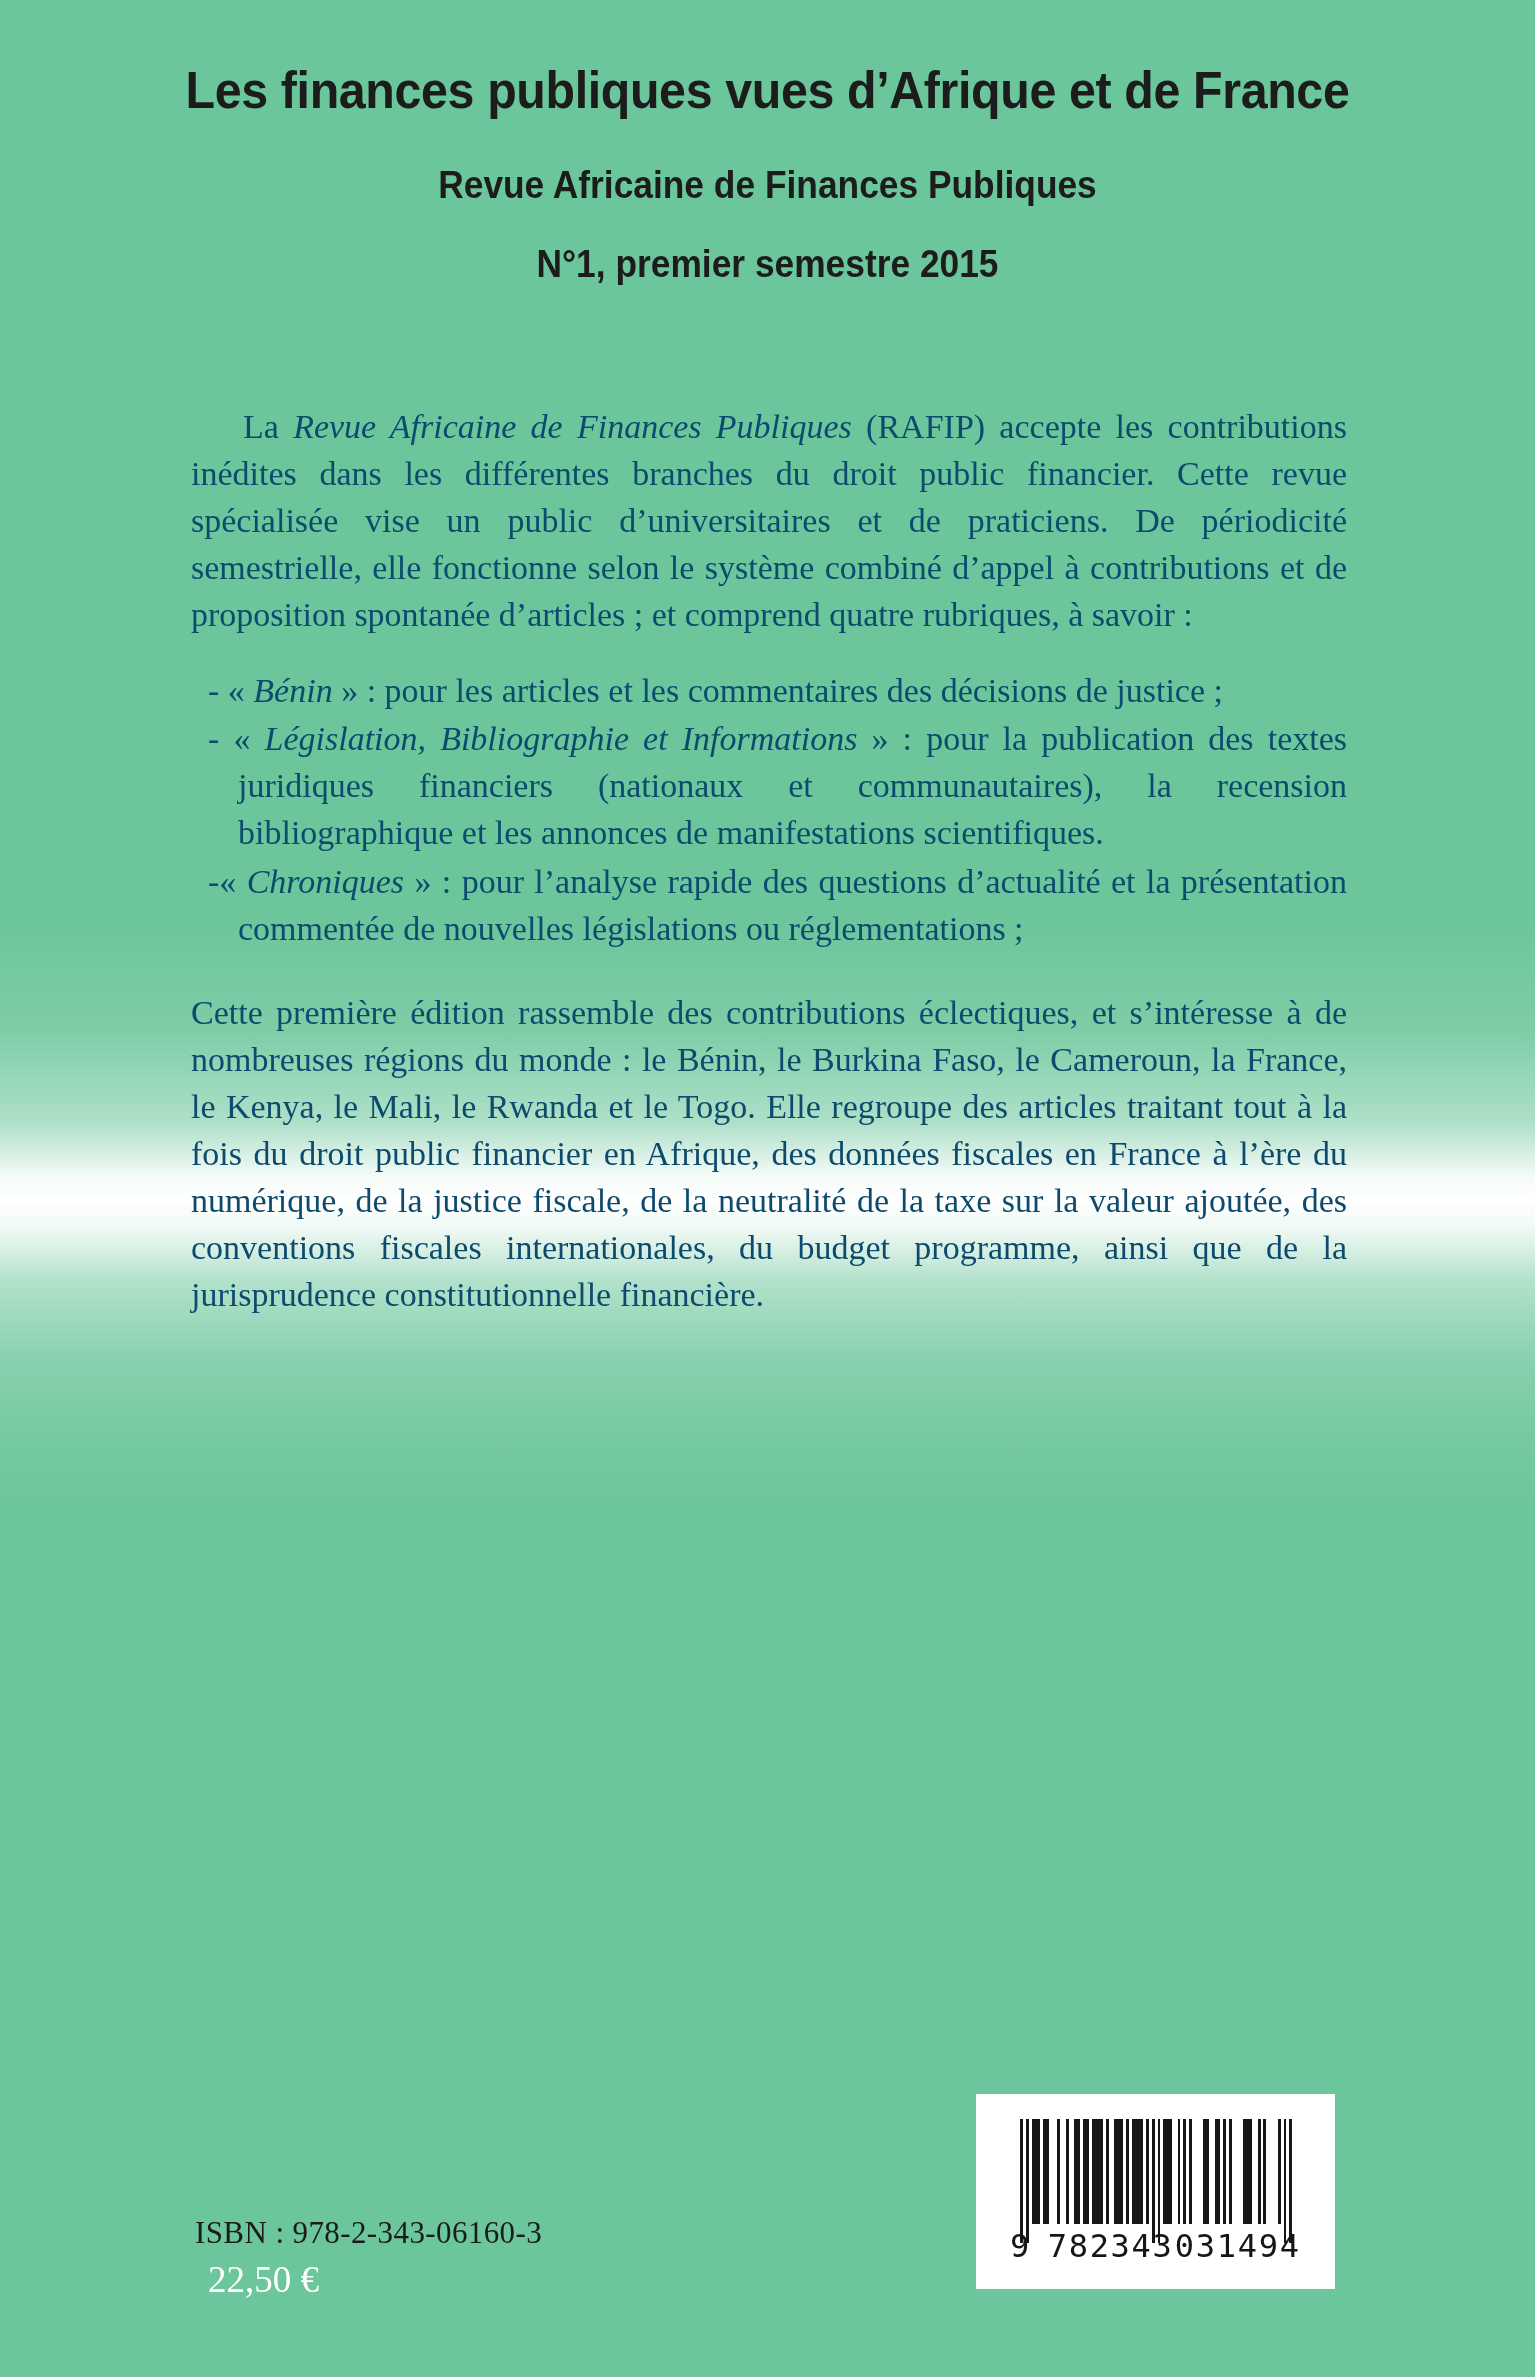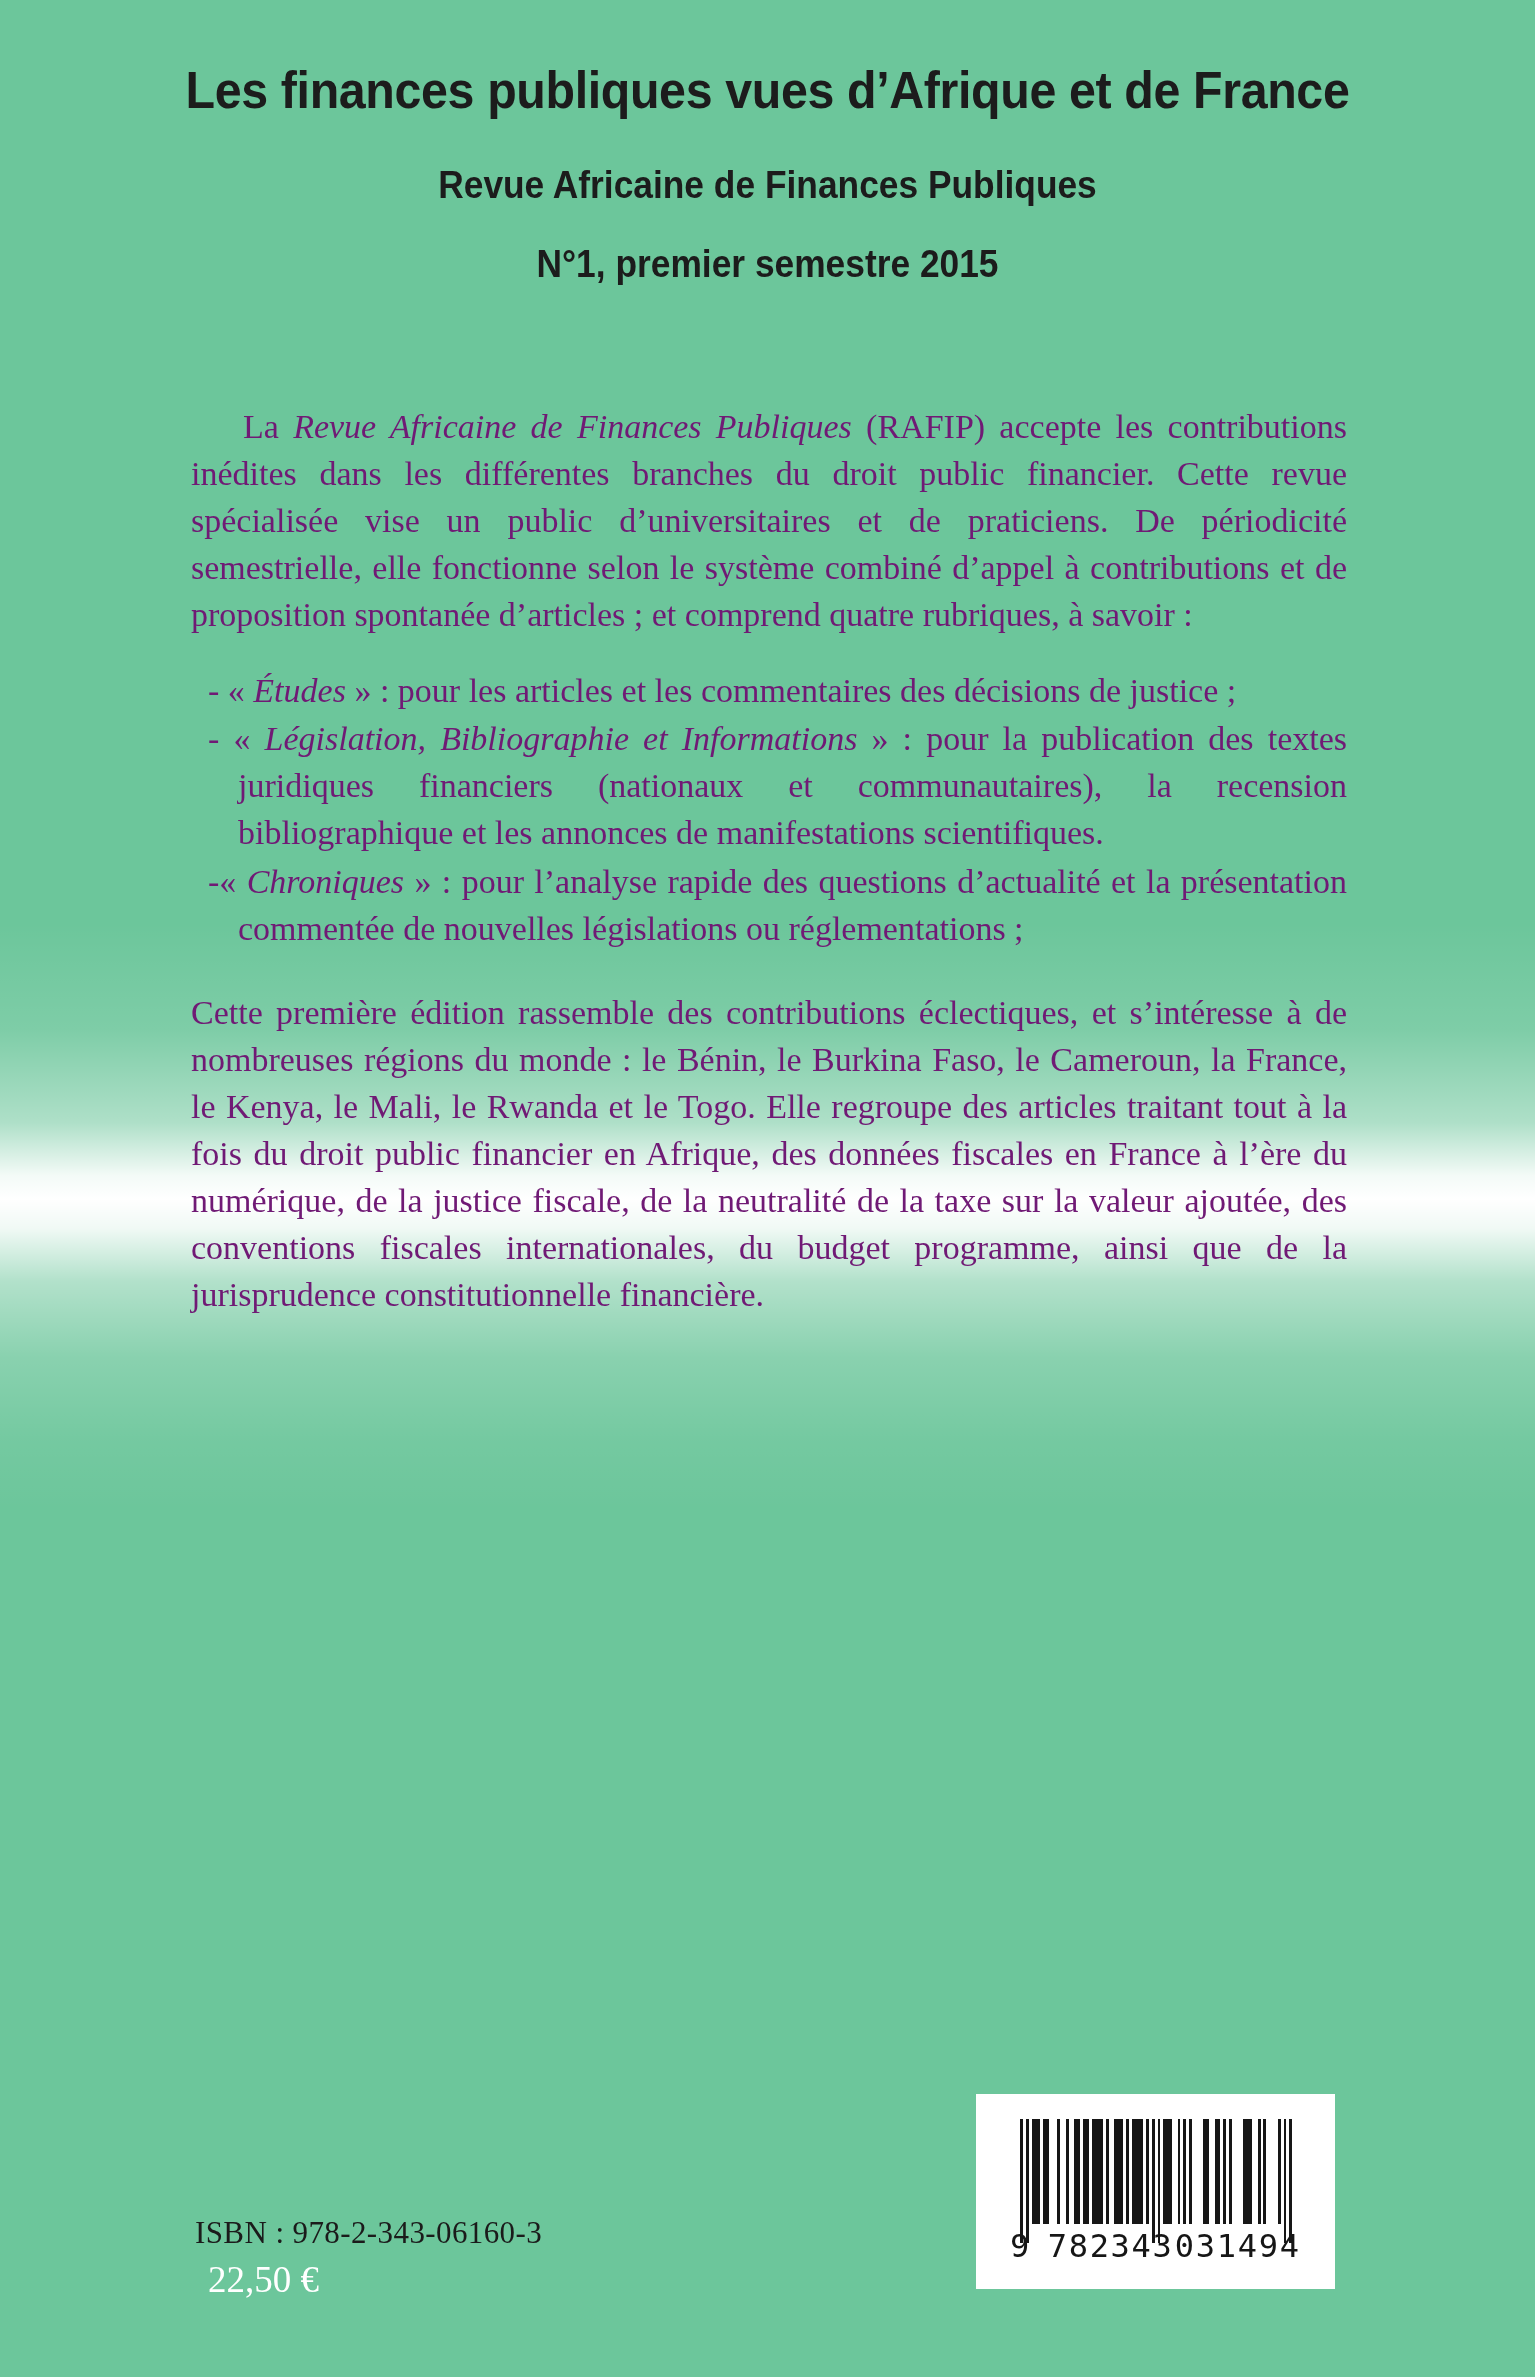--- a/index.html
+++ b/index.html
@@ -85,21 +85,21 @@
     font-size: 38px;
     transform: scaleX(0.93);
   }
 
   
   #body-text {
     position: absolute;
     left: 191px;
     top: 403px;
     width: 1156px;
-    color: #701a75;
+    color: #0c4a6e;
     font-size: 34px;
     line-height: 47px;
     text-align: justify;
     text-justify: inter-word;
     font-family: "Liberation Serif", "DejaVu Serif", serif;
   }
   #body-text p {
     margin: 0;
   }
   .para-intro {
@@ -206,21 +206,21 @@
 
     <div class="head-block" id="sub-title">Revue Africaine de Finances Publiques</div>
 
     <div class="head-block" id="issue-line">N°1, premier semestre 2015</div>
 
     <div id="body-text">
 
       <p class="para-intro"><span>La </span><span class="it">Revue Africaine de Finances Publiques</span><span> (RAFIP) accepte les contributions inédites dans les différentes branches du droit public financier. Cette revue spécialisée vise un public d’universitaires et de praticiens. De périodicité semestrielle, elle fonctionne selon le système combiné d’appel à contributions et de proposition spontanée d’articles ; et comprend quatre rubriques, à savoir :</span></p>
 
       <ul id="rubric-list">
-        <li><span>- « </span><span class="it">Études</span><span> » : pour les articles et les commentaires des décisions de justice ;</span></li>
+        <li><span>- « </span><span class="it">Bénin</span><span> » : pour les articles et les commentaires des décisions de justice ;</span></li>
 
 
         <li><span>- « </span><span class="it">Législation, Bibliographie et Informations</span><span> » : pour la publication des textes juridiques financiers (nationaux et communautaires), la recension bibliographique et les annonces de manifestations scientifiques.</span></li>
 
         <li><span>-« </span><span class="it">Chroniques</span><span> » : pour l’analyse rapide des questions d’actualité et la présentation commentée de nouvelles législations ou réglementations ;</span></li>
       </ul>
 
       <p class="para-closing">Cette première édition rassemble des contributions éclectiques, et s’intéresse à de nombreuses régions du monde : le Bénin, le Burkina Faso, le Cameroun, la France, le Kenya, le Mali, le Rwanda et le Togo. Elle regroupe des articles traitant tout à la fois du droit public financier en Afrique, des données fiscales en France à l’ère du numérique, de la justice fiscale, de la neutralité de la taxe sur la valeur ajoutée, des conventions fiscales internationales, du budget programme, ainsi que de la jurisprudence constitutionnelle financière.</p>
     </div>
 

